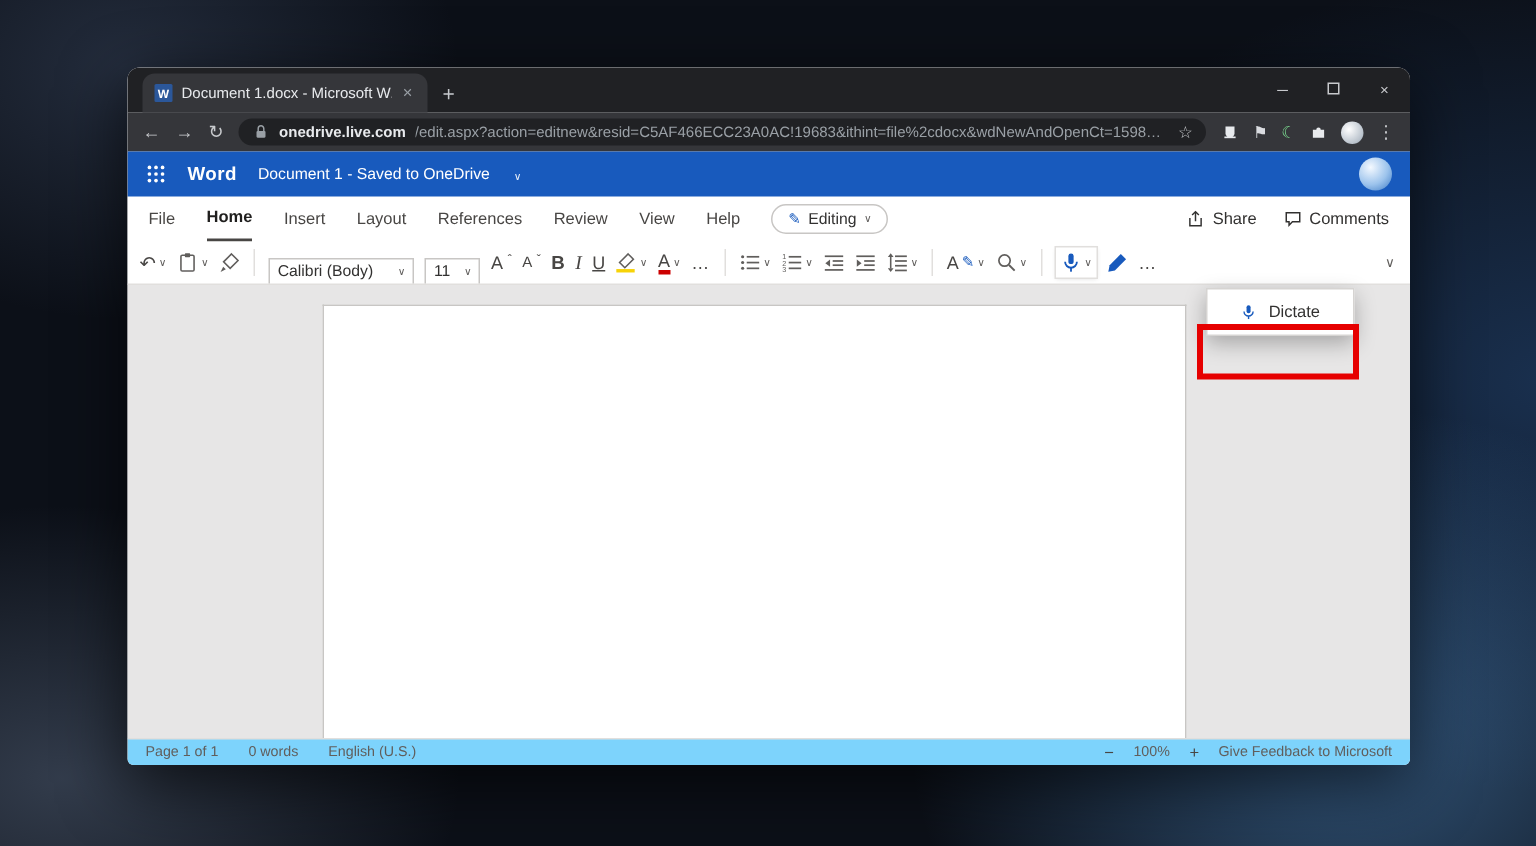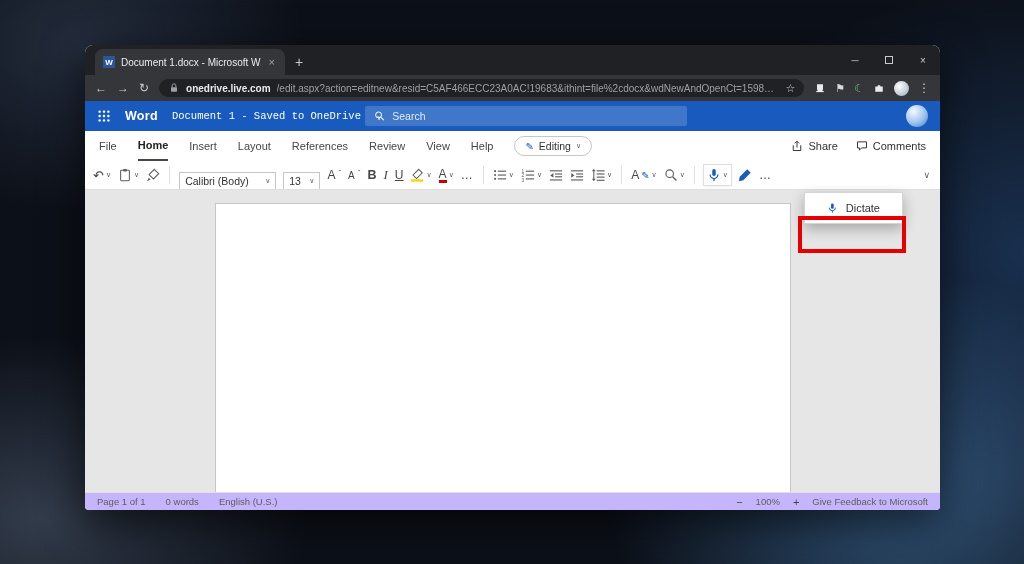--- a/index.html
+++ b/index.html
@@ -42,21 +42,21 @@
   .extrow { display:flex; align-items:center; gap:9px; }
   .extglyph { color:#dadce0; font-size:11px; }
   .extmoon { color:#7bd88f; font-size:11px; }
   .profcirc { width:15px; height:15px; border-radius:50%;
               background:radial-gradient(circle at 35% 35%, #ffffff, #b9c2cc 70%, #8d98a5); }
   .dots { color:#c8cacd; font-size:12px; }
   
   .wordheader { height:30px; background:#185abd; display:flex; align-items:center; color:#fff;
                 padding:0 12px; gap:14px; position:relative; }
   .appname { font-weight:bold; font-size:12.5px; letter-spacing:.3px; }
-  .doctitle { font-size:10.5px; display:flex; align-items:flex-end; gap:16px;font-family:Liberation Mono, monospace; }
+  .doctitle { font-size:10.5px; display:flex; align-items:flex-end; gap:16px; }
   .hdrchev { font-size:7px; opacity:.9; }
   .searchpill { position:absolute; left:280px; top:5px; width:322px; height:20px;
                 background:rgba(255,255,255,.18); border-radius:2px; display:flex; align-items:center;
                 gap:7px; padding:0 9px; }
   .searchpill input { background:transparent; border:none; outline:none; color:#fff; font-size:10.5px; width:100%;
                       font-family:"Liberation Sans",sans-serif; }
   .searchpill input::placeholder { color:#eaf1fb; opacity:.95; }
   .avatar { margin-left:auto; width:22px; height:22px; border-radius:50%;
             background:radial-gradient(circle at 35% 30%, #f4f9ff, #9cc3ec 55%, #3b79c4); }
   
@@ -89,21 +89,21 @@
   .stA { font-size:12px; }
   .ic { width:14px; height:14px; display:block; }
   .ic12 { width:12px; height:12px; display:block; }
   .ellip { font-size:12px; letter-spacing:1px; color:#484644; }
   .collapse-chev { margin-left:auto; color:#605e5c; font-size:9px; padding-right:2px; }
   
   .docarea { height:302px; background:#e7e6e6; position:relative; overflow:hidden; }
   .page { position:absolute; left:130px; top:13px; width:576px; height:289px; background:#fff;
           border:1px solid #c8c6c4; border-bottom:none; }
   
-  .statusbar { height:18px; background:#c4b5fd; border-top:1px solid #e1dfdd; display:flex; align-items:center;
+  .statusbar { height:18px; background:#7dd3fc; border-top:1px solid #e1dfdd; display:flex; align-items:center;
                font-size:9.5px; color:#605e5c; padding:0 12px; gap:20px; }
   .sb-right { margin-left:auto; display:flex; align-items:center; gap:13px; }
   .zoombtn { font-size:11px; color:#484644; }
   
   .dropdown { position:absolute; left:719px; top:147px; width:99px; background:#fff;
               border:1px solid #d6d4d2; box-shadow:0 5px 14px rgba(0,0,0,.28); z-index:20; padding:2px 0; }
   .dd-item { height:26px; display:flex; align-items:center; gap:8px; padding:0 22px; font-size:11px; color:#323130; }
   .redbox { position:absolute; left:713px; top:171px; width:108px; height:37px; border:4px solid #e60000; z-index:30; }
 </style>
 </head>
@@ -166,27 +166,20 @@
           <circle cx="3" cy="13" r="1.4"></circle>
             <circle cx="8" cy="13" r="1.4"></circle>
             <circle cx="13" cy="13" r="1.4"></circle>
         </g>
       </svg>
       <span class="appname">Word</span>
       <span class="doctitle">
         <span>Document 1 - Saved to OneDrive</span>
         <span class="hdrchev">∨</span>
       </span>
-      <div class="searchpill">
-        <svg class="ic12" viewBox="0 0 16 16">
-          <circle cx="6.5" cy="6.5" r="4.2" fill="none" stroke="#ffffff" stroke-width="1.4"></circle>
-          <path d="M9.8 9.8 L14 14" stroke="#ffffff" stroke-width="1.5"></path>
-        </svg>
-        <input placeholder="Search" style="">
-      </div>
       <span class="avatar"></span>
     </div>
 
     <div class="menubar">
       <span class="menu-item">File</span>
       <span class="menu-item active">Home</span>
       <span class="menu-item">Insert</span>
       <span class="menu-item">Layout</span>
       <span class="menu-item">References</span>
       <span class="menu-item">Review</span>
@@ -234,21 +227,21 @@
           <path d="M9.5 1.5 l5 5 -6 6 -5 -5 z" fill="none" stroke="#605e5c" stroke-width="1.2"></path>
           <path d="M3.2 11.2 l-2 4 4 -2 z" fill="#605e5c"></path>
         </svg>
       </span>
       <span class="sep"></span>
       <span class="fontbox">
         <span class="fname">Calibri (Body)</span>
         <span class="chev">∨</span>
       </span>
       <span class="fontbox size">
-        <span class="fname">13</span>
+        <span class="fname">11</span>
         <span class="chev">∨</span>
       </span>
       <span class="rbtn">
         <span>A</span>
         <span class="supmark">ˆ</span>
       </span>
       <span class="rbtn">
         <span style="font-size:10px">A</span>
         <span class="supmark">ˇ</span>
       </span>

